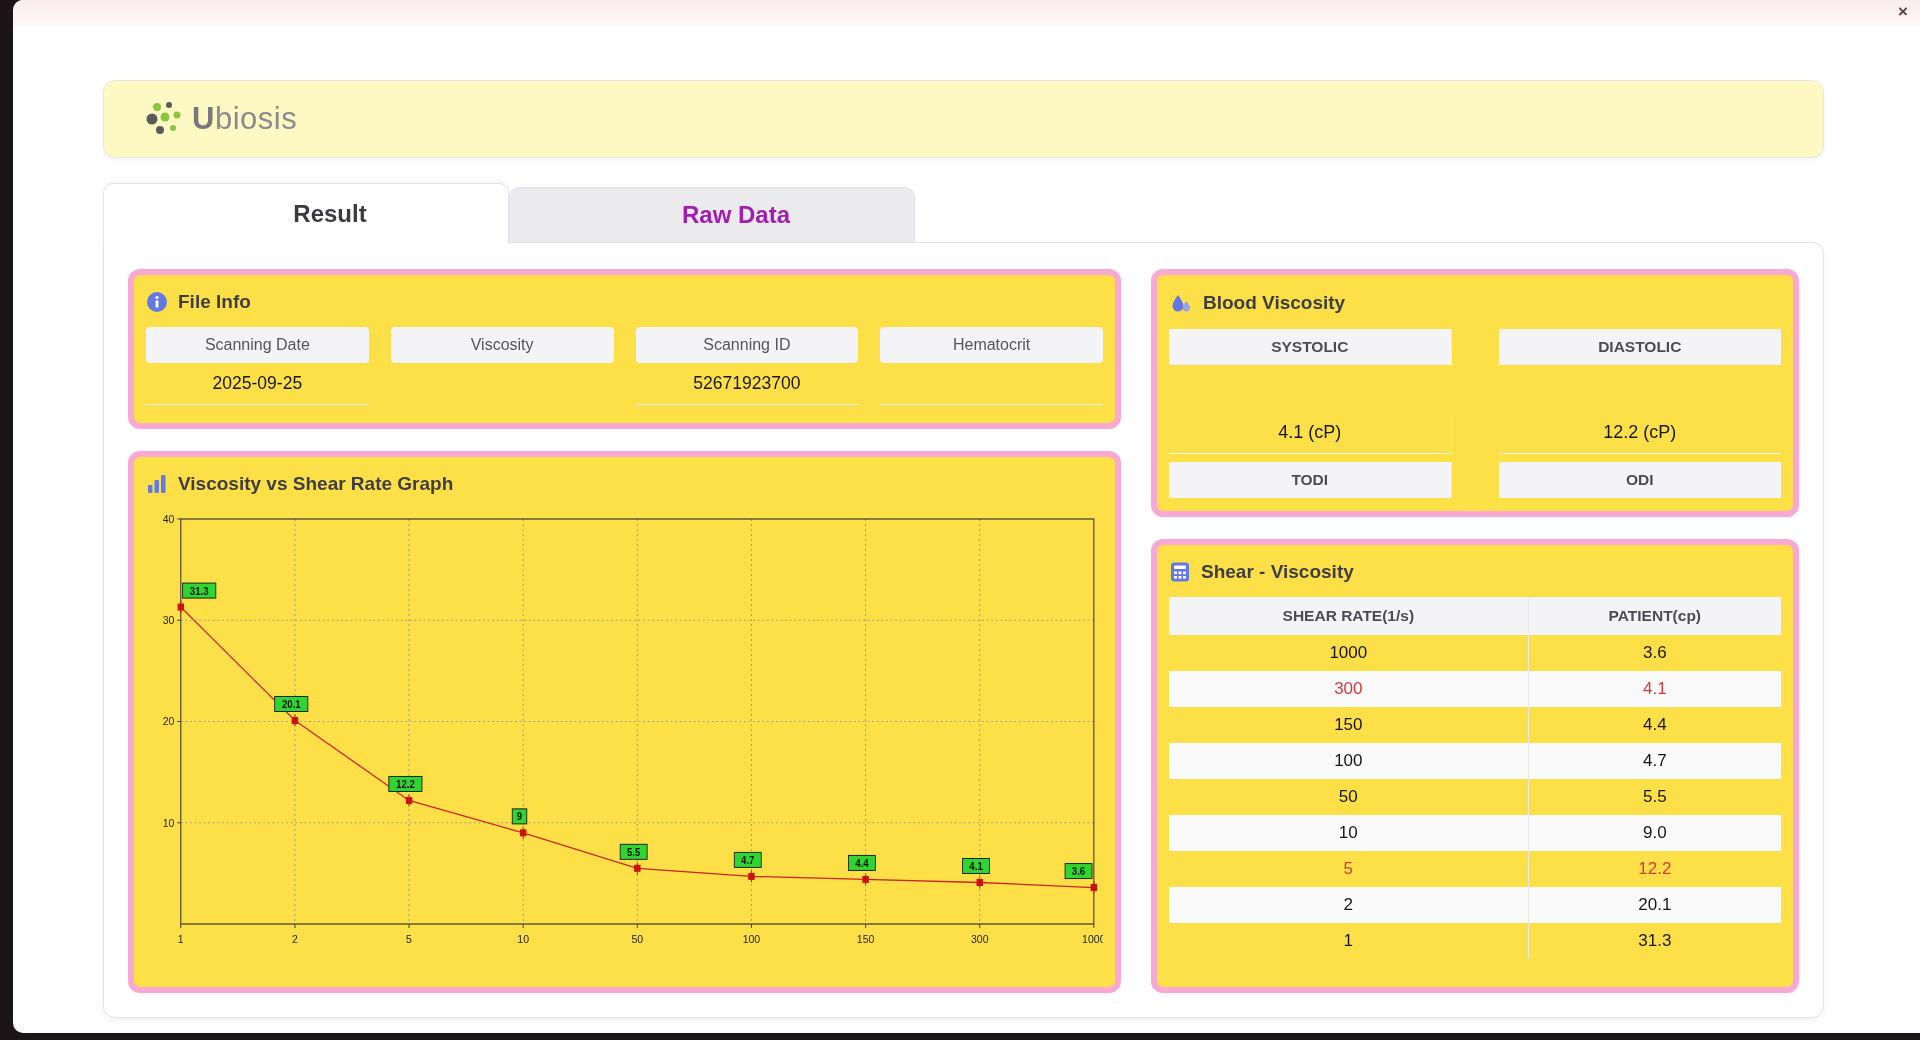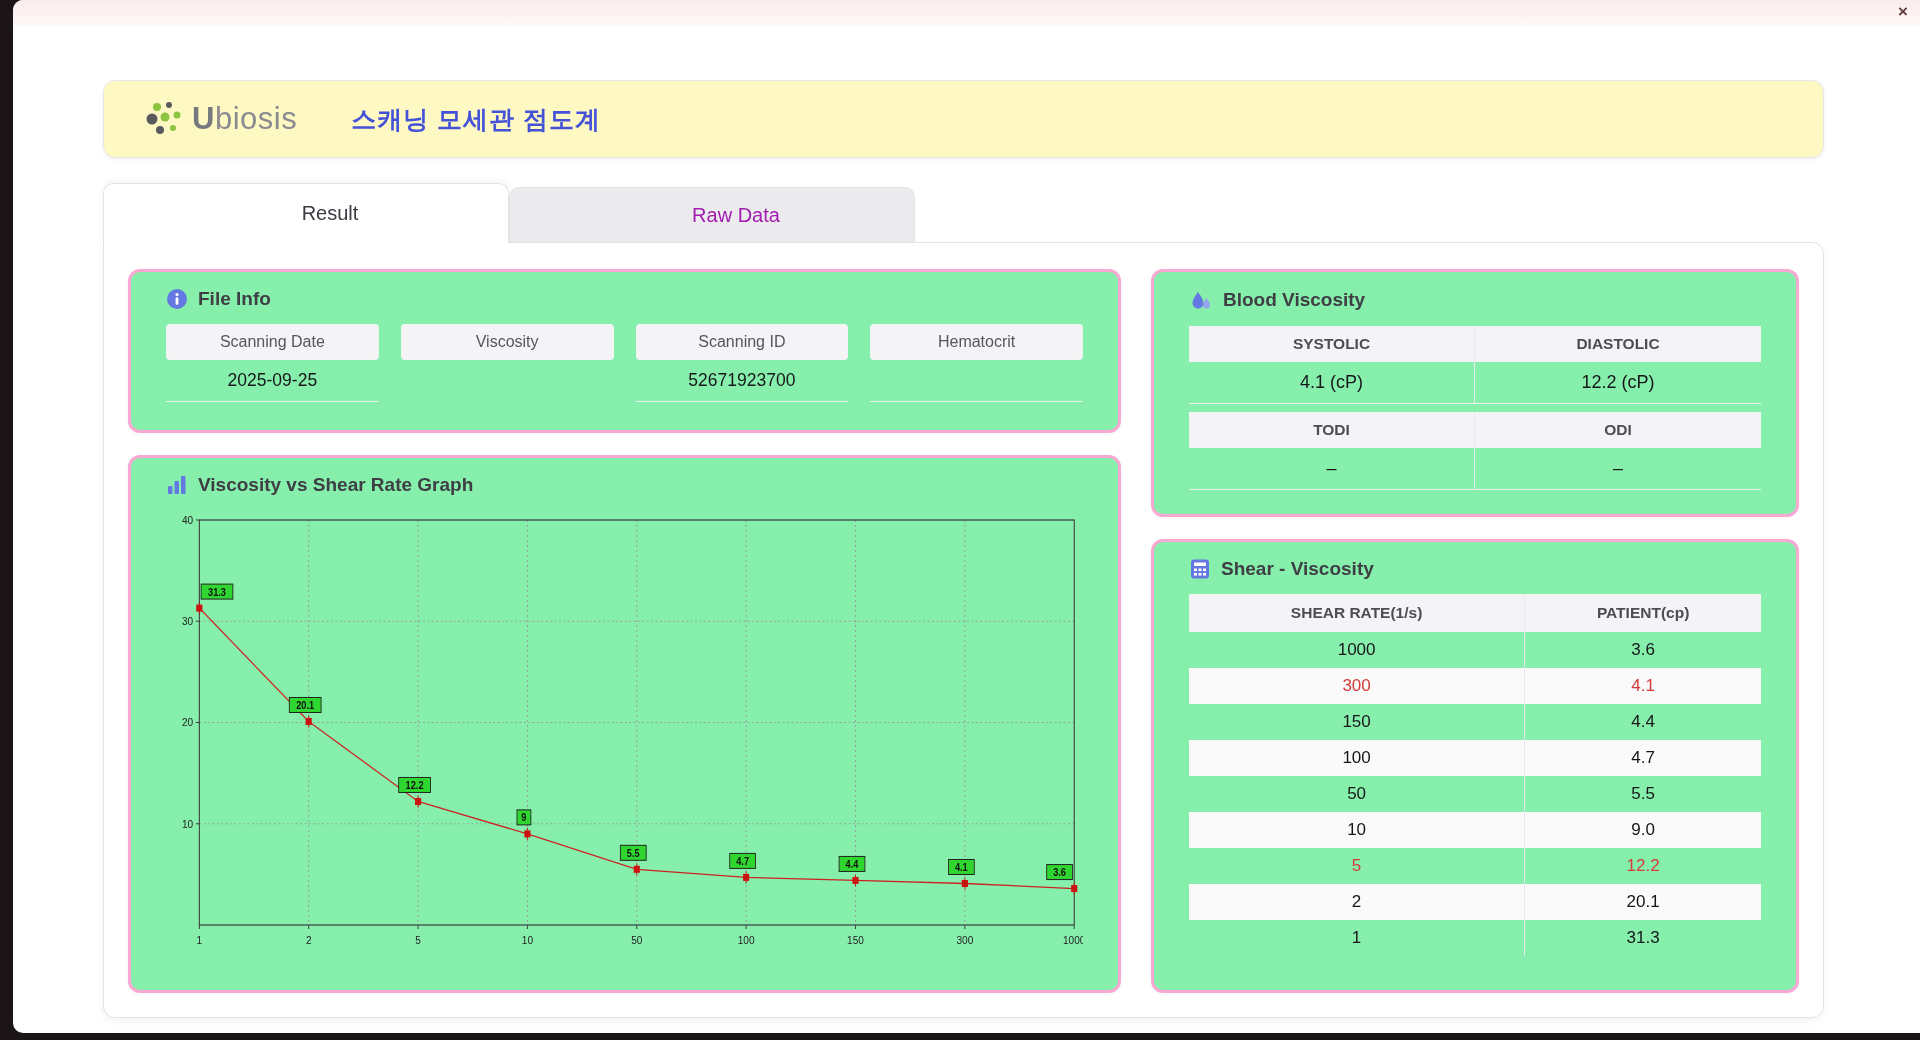--- a/index.html
+++ b/index.html
@@ -17,52 +17,52 @@
   .header-card { height:78px; border:1px solid #e6e6ea; border-radius:12px;
                  box-shadow:0 2px 5px rgba(0,0,0,.05);
                  display:flex; align-items:center; padding:0 40px; gap:54px; background:#fef9c3; }
   .logo { display:flex; align-items:center; gap:6px; }
   .logo-text { font-size:31px; color:#8a8a90; letter-spacing:.5px; }
   .logo-text .logo-u { color:#77787d; font-weight:600; }
   .app-title { font-size:25px; font-weight:700; color:#4452d8; letter-spacing:1px; }
 
   .tabs { display:flex; margin-top:25px; position:relative; z-index:2; align-items:flex-end; }
   .tab { width:406px; height:60px; display:flex; align-items:center; justify-content:center;
-         font-size:20px; font-weight:400; border-radius:10px 10px 0 0; cursor:pointer;padding-left:48px; }
+         font-size:24px; font-weight:700; border-radius:10px 10px 0 0; cursor:pointer;padding-left:48px; }
   .tab.active { background:#fff; color:#3a3a40; border:1px solid #e3e3e7; border-bottom:none;
                 box-shadow:0 -3px 6px rgba(0,0,0,.04); margin-bottom:-1px; height:60px; }
   .tab.inactive { background:#ebebee; color:#a21caf; border:1px solid #e3e3e7; border-bottom:none;
                   height:55px; }
 
   .content-panel { position:relative; z-index:1; border:1px solid #e3e3e7; background:#fff;
                    border-radius:0 12px 12px 12px; box-shadow:0 3px 8px rgba(0,0,0,.05);
                    height:776px; padding:26px 24px 24px; display:flex; gap:30px; }
   .col-left { flex:1; display:flex; flex-direction:column; gap:22px; min-width:0; }
   .col-right { width:648px; display:flex; flex-direction:column; gap:22px;justify-content:center; }
 
-  .card { border:3px solid #f9a8d4; border-radius:12px; background:#86efac;
-          box-shadow:0 1px 4px rgba(0,0,0,.04); padding:16px 35px; }
+  .card { border:6px solid #f9a8d4; border-radius:12px; background:#fde047;
+          box-shadow:0 1px 4px rgba(0,0,0,.04); padding:16px 12px; }
   .card-fileinfo { height:164px; }
   .card-graph { flex:1; }
   .card-bv { height:248px; }
   .card-sv { flex:1; }
 
   .card-title { display:flex; align-items:center; gap:10px; font-size:19px; font-weight:700;
                 color:#3e3e44; margin-bottom:14px; }
   .card-title svg { flex:0 0 auto; }
 
   
   .file-fields { display:grid; grid-template-columns:repeat(4,1fr); gap:22px; }
   .ff-label { height:36px; background:#f4f4f6; border-radius:4px; display:flex; align-items:center;
               justify-content:center; font-size:16px; color:#55555c; }
   .ff-value { height:42px; display:flex; align-items:center; justify-content:center;
               font-size:17.5px; color:#17171a; border-bottom:1px solid #efeff2; }
 
   
-  .bv-grid { display:grid; grid-template-columns:1fr 1fr; margin-bottom:8px; }
+  .bv-grid { display:grid; grid-template-columns:1fr 1fr; margin-bottom:8px;gap:47px; }
   .bv-head { height:36px; background:#f4f4f6; display:flex; align-items:center; justify-content:center;
              font-size:15.5px; color:#4c4c53; font-weight:600; }
   .bv-val { height:42px; display:flex; align-items:center; justify-content:center;
             font-size:18px; color:#17171a; border-bottom:1px solid #f0f0f3; }
   .bv-left { border-right:1px solid #e9e9ed; }
 
   
   .sv-table { width:100%; border-collapse:collapse; }
   .sv-table th { height:38px; background:#f4f4f6; font-size:15.5px; font-weight:600; color:#4c4c53;
                  text-align:center; }
@@ -90,21 +90,20 @@
           <circle cx="13" cy="8" r="4" fill="#8bc43f"></circle>
           <circle cx="25" cy="6" r="3" fill="#5a5a5e"></circle>
           <circle cx="8" cy="20" r="5.5" fill="#5a5a5e"></circle>
           <circle cx="21" cy="18" r="4.5" fill="#8bc43f"></circle>
           <circle cx="33" cy="16" r="3.5" fill="#8bc43f"></circle>
           <circle cx="16" cy="31" r="4" fill="#5a5a5e"></circle>
           <circle cx="29" cy="29" r="3" fill="#8bc43f"></circle>
         </svg>
         <span class="logo-text"><span class="logo-u">U</span><span>biosis</span></span>
       </div>
-      <div class="app-title">스캐닝 모세관 점도계</div>
     </div>
 
     <div class="tabs">
       <div class="tab active">Result</div>
       <div class="tab inactive">Raw Data</div>
     </div>
 
     <div class="content-panel">
 
       <div class="col-left">

